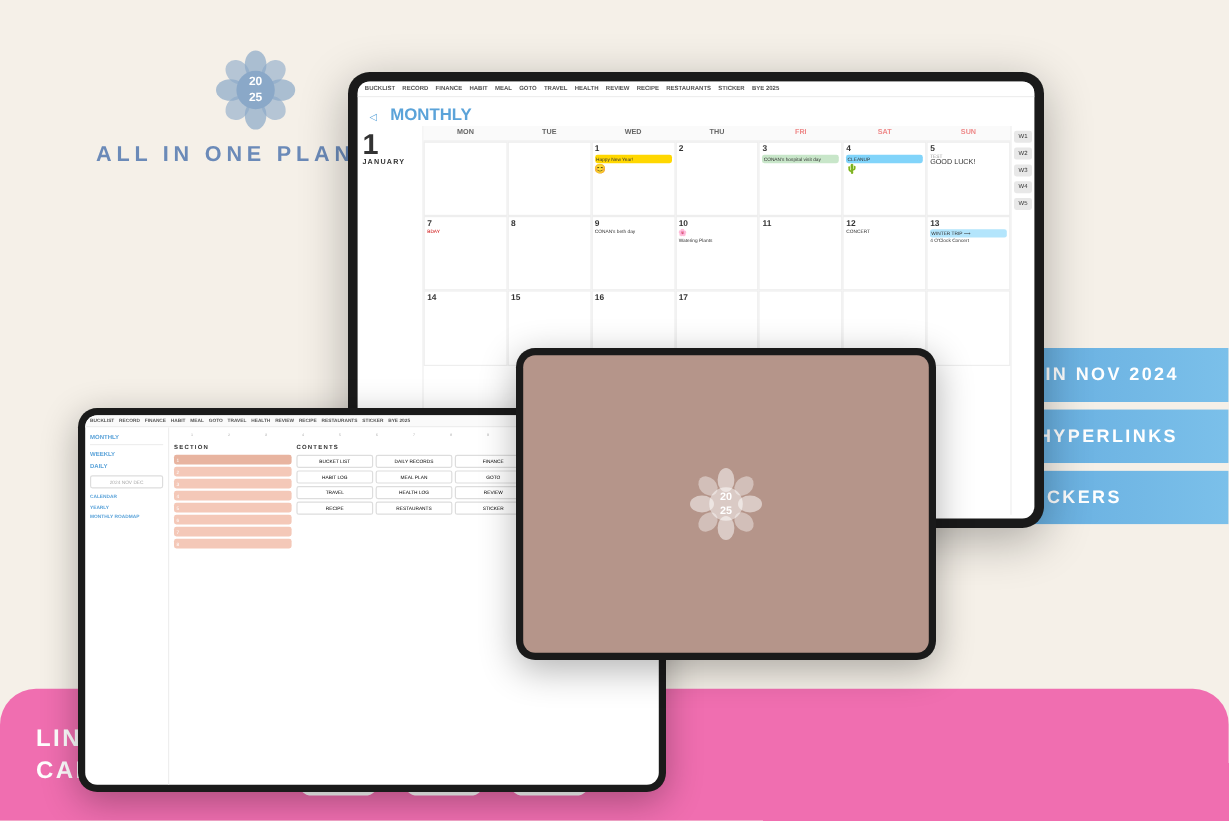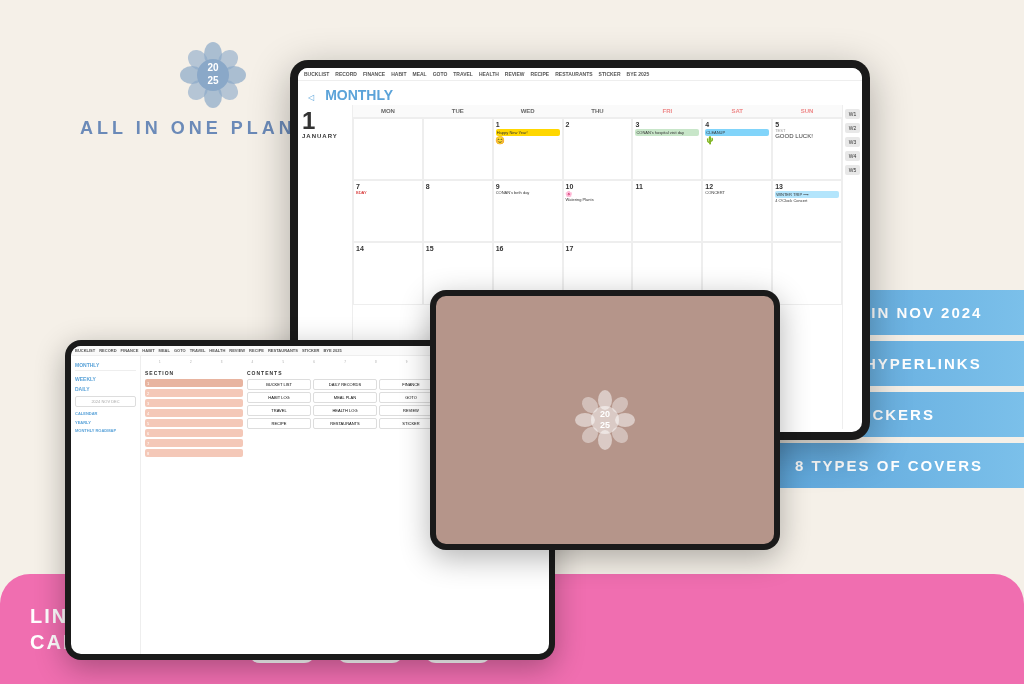--- a/index.html
+++ b/index.html
@@ -264,21 +264,20 @@
       <text x="35" y="44" text-anchor="middle" font-size="10" font-weight="900" fill="white">25</text>
     </svg>
   </div>
   <div class="app-title">ALL IN ONE PLANNER</div>
 </div>
 
 <div class="feature-badges">
   <div class="badge badge-1">BEGINS IN NOV 2024</div>
   <div class="badge badge-2">10000+ HYPERLINKS</div>
   <div class="badge badge-3">STICKERS</div>
-  <div class="badge badge-4">8 TYPES OF COVERS</div>
 </div>
 
 <div class="tablet-large">
   <div class="tablet-large-screen">
     <div class="cal-content">
 
       <div class="cal-top-nav">
         <span class="nav-item">BUCKLIST</span>
         <span class="nav-item">RECORD</span>
         <span class="nav-item">FINANCE</span>

